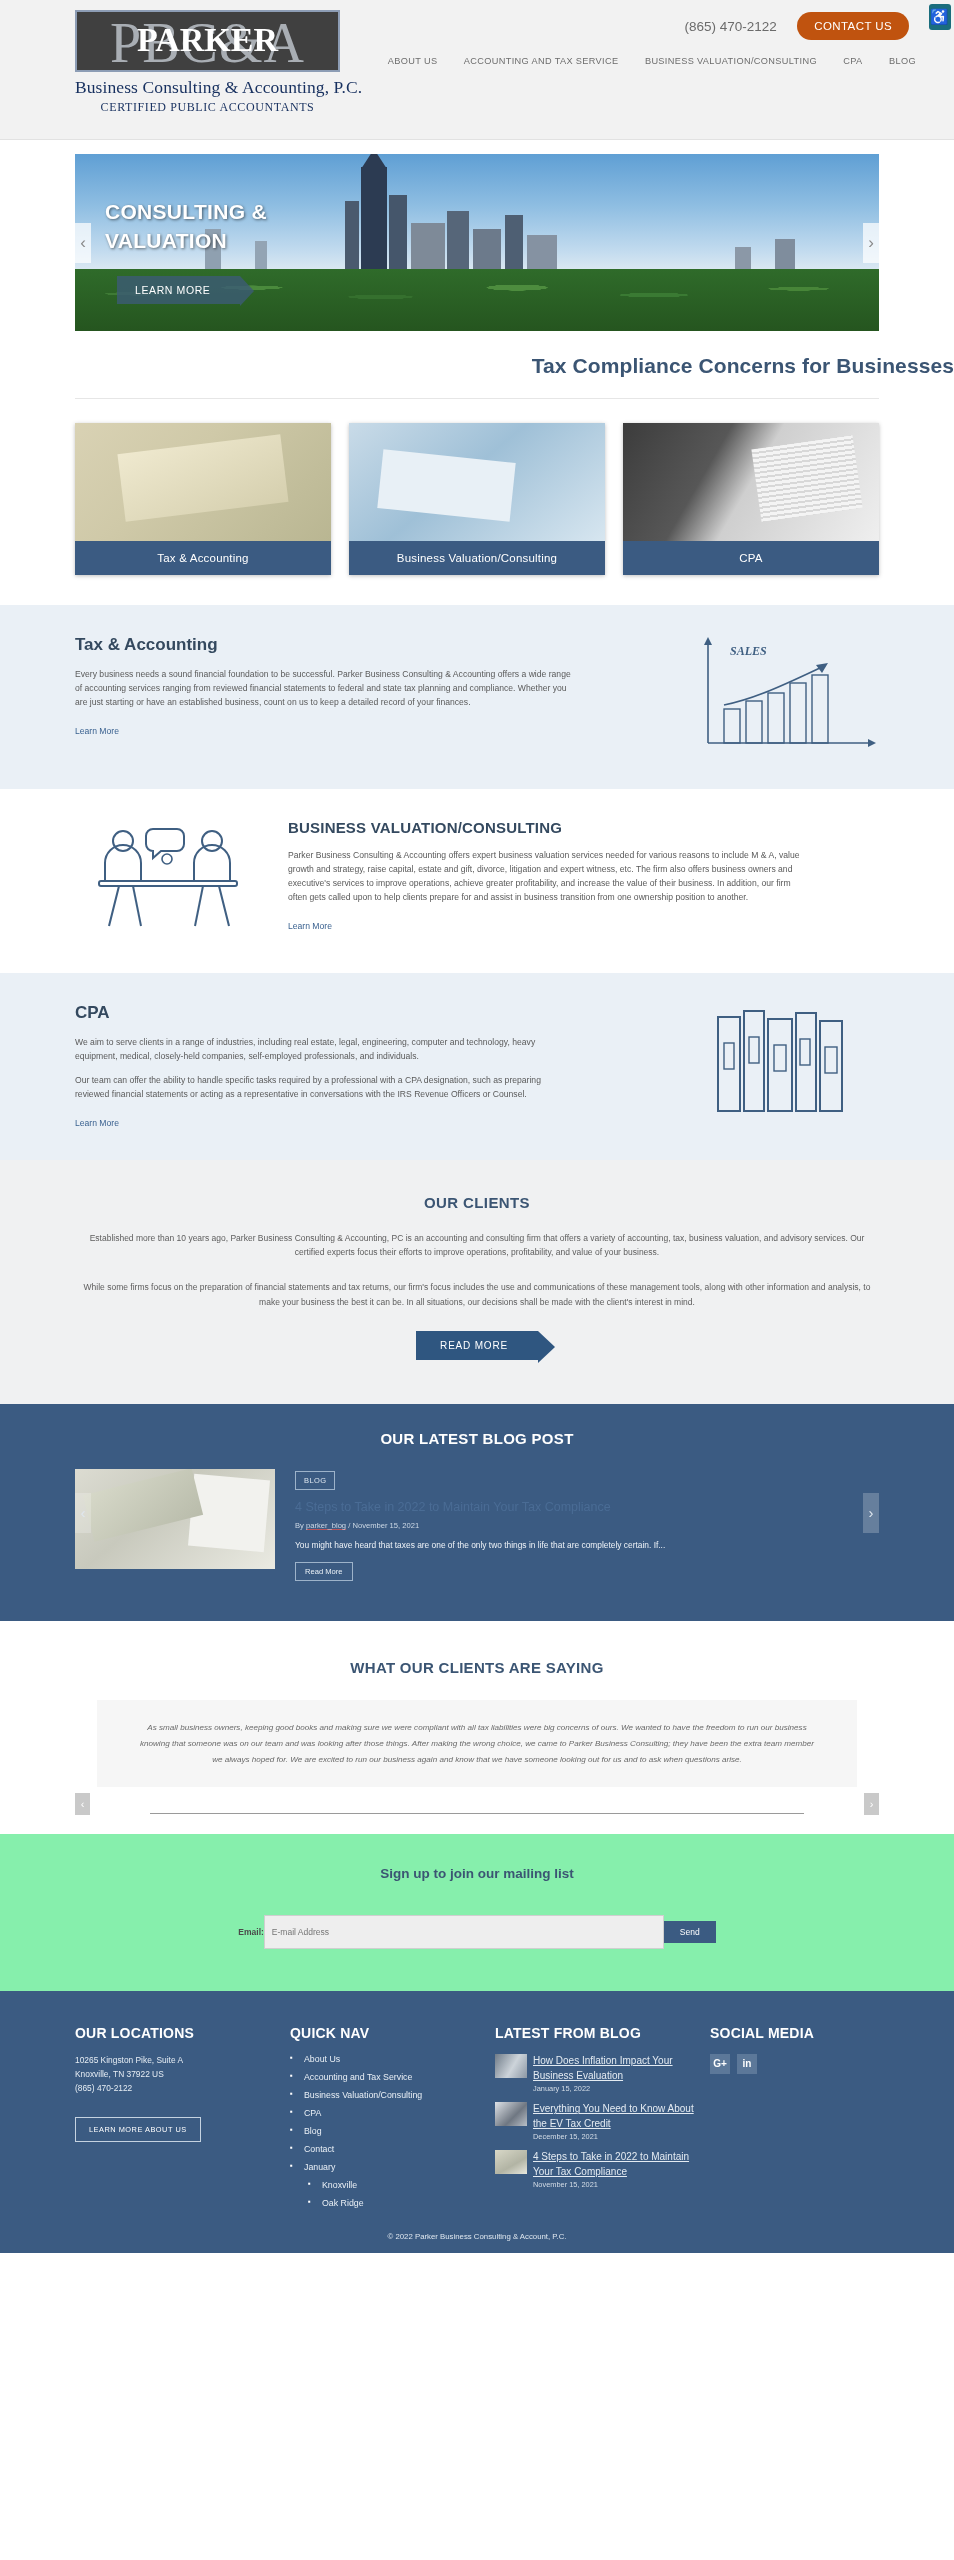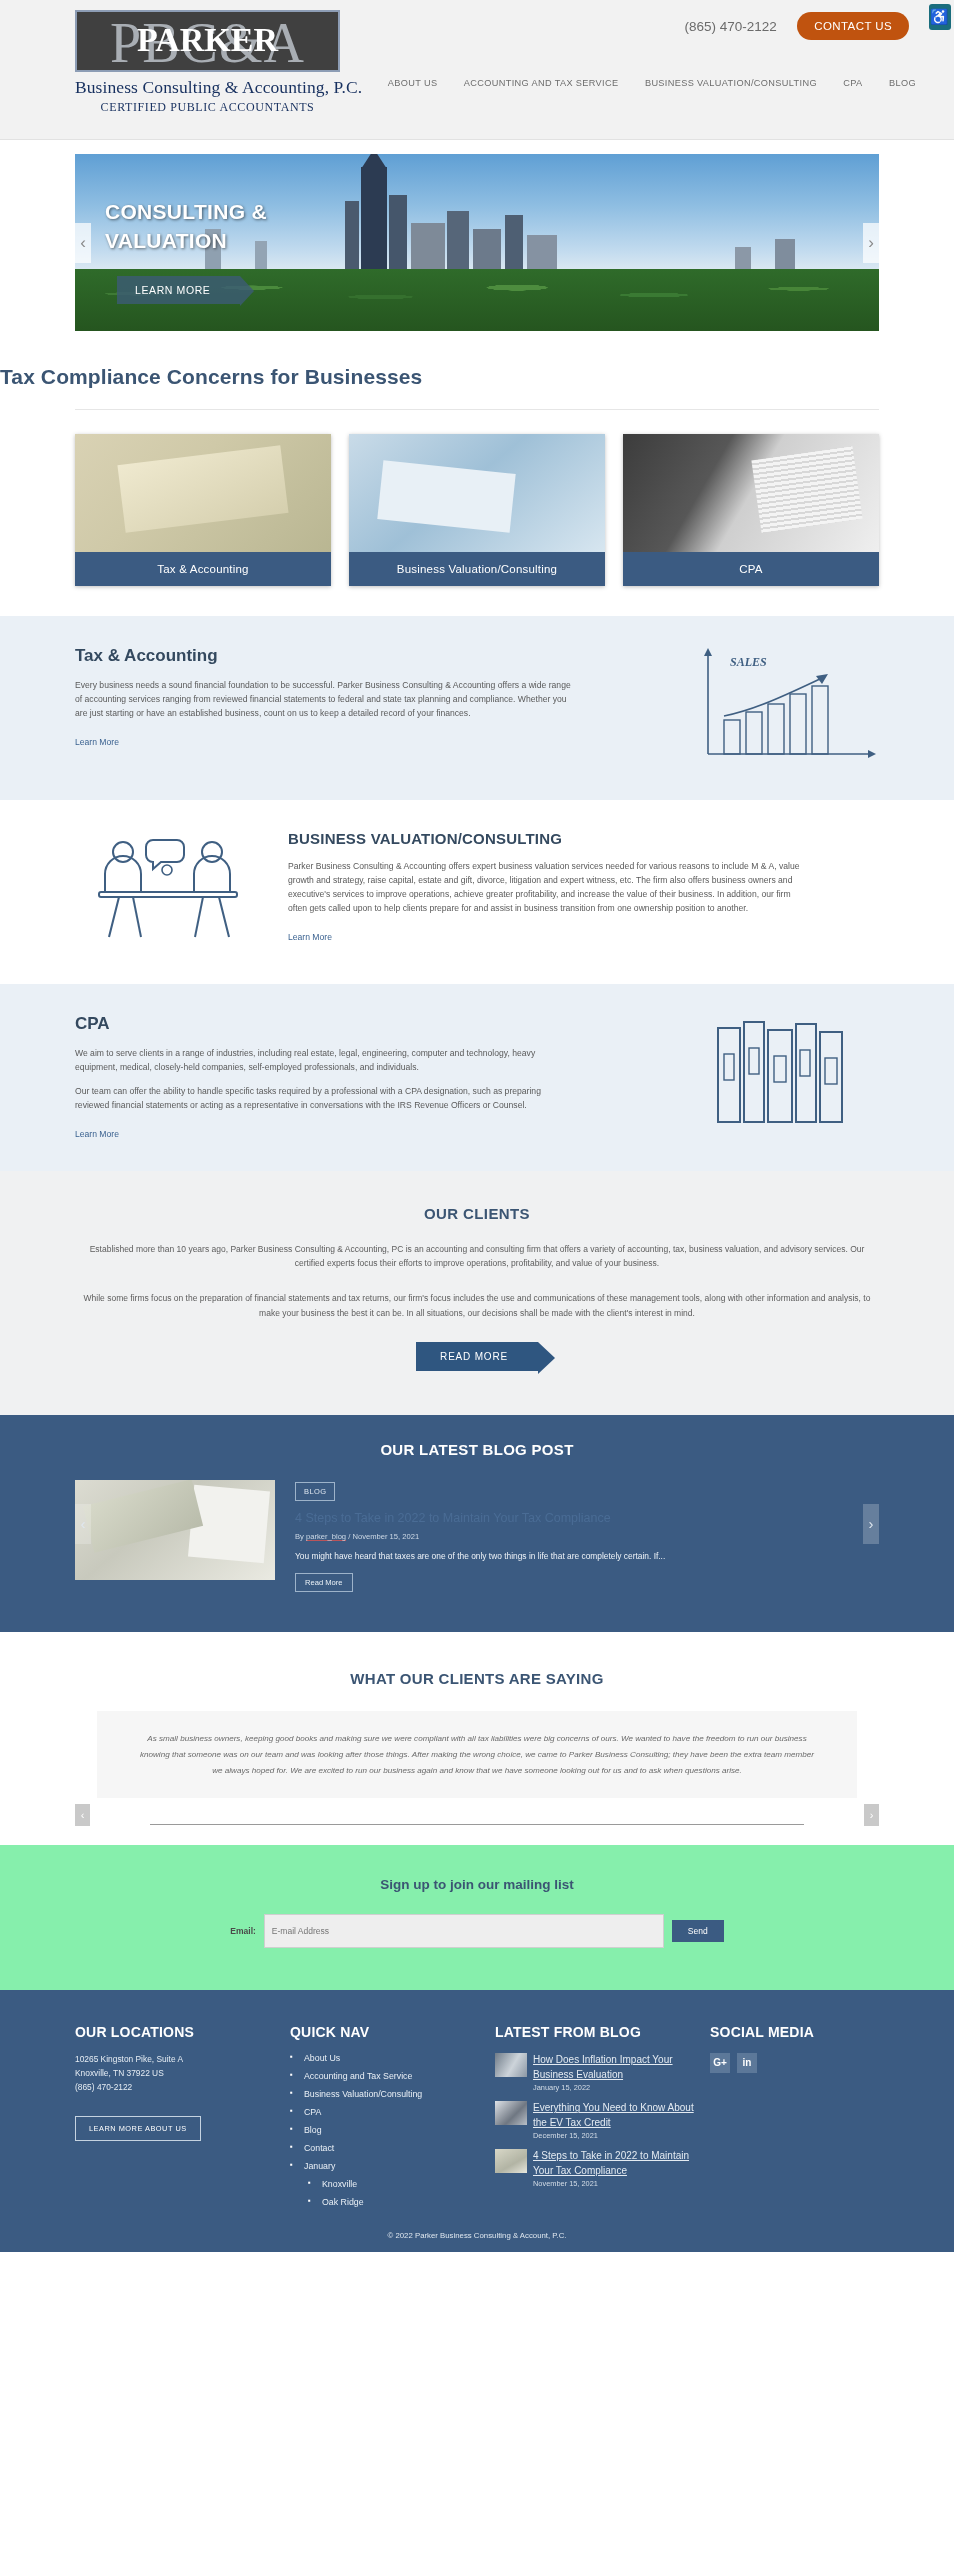--- a/index.html
+++ b/index.html
@@ -75,21 +75,21 @@
     display: inline-block;
     background: #c0530f;
     color: #fff;
     font-size: 11.5px;
     letter-spacing: .4px;
     padding: 8px 17px;
     border-radius: 16px;
     vertical-align: middle;
     cursor: pointer;
   }
-  .nav { position: absolute; right: 38px; top: 72px; }
+  .nav { position: absolute; right: 38px; top: 50px; }
   .nav a {
     display: inline-block;
     font-size: 9.2px;
     letter-spacing: .35px;
     color: #6d6d6d;
     margin-left: 22px;
     text-decoration: none;
     cursor: pointer;
   }
   .access-btn {
@@ -161,22 +161,22 @@
   .hero-arrow {
     position:absolute; top:50%; transform: translateY(-50%);
     width: 16px; height: 40px; background: rgba(255,255,255,.72);
     color:#8a8a8a; font-size:17px; text-align:center; line-height:40px; cursor:pointer;
   }
   .hero-arrow.left { left: 0; }
   .hero-arrow.right { right: 0; }
 
   
   .sect-title {
-    text-align:left; color:#3b5573; font-size:21px; font-weight:700;
-    padding: 34px 0 0 0; letter-spacing:.1px;
+    text-align:right; color:#3b5573; font-size:21px; font-weight:700;
+    padding: 23px 0 0 0; letter-spacing:.1px;
   }
   .divider { margin: 20px 75px 0 75px; border-top:1px solid #e6e6e6; }
   .cards { display:flex; gap: 18px; margin: 24px 75px 0 75px; }
   .card { width: 280px; box-shadow: 0 1px 4px rgba(0,0,0,.25); }
   .card-img { height: 118px; }
   .card-1 { background: linear-gradient(135deg,#d9d2b4 0%, #cfc9a8 40%, #b9b692 100%); position:relative; }
   .card-1:after{content:"";position:absolute;left:18%;top:18%;width:64%;height:58%;background:linear-gradient(160deg,#efe9cf,#d5cfae);transform:rotate(-7deg);}
   .card-2 { background: linear-gradient(140deg,#c9dbe8 0%, #9fc0d7 45%, #d7e6f0 100%); position:relative;}
   .card-2:after{content:"";position:absolute;left:12%;top:28%;width:52%;height:50%;background:#e8f0f6;transform:rotate(6deg);}
   .card-3 { background: linear-gradient(120deg,#3c3c3c 0%, #575757 34%, #cfcfcf 50%, #efefef 100%); position:relative;}
@@ -266,21 +266,21 @@
     width:15px; height:22px; background:#c9c9c9; color:#fff;
     font-size:11px; line-height:22px; text-align:center; cursor:pointer;
   }
   .tnav.l { left: 75px; }
   .tnav.r { right: 75px; }
   .testi-rule { margin: 26px 75px 0 75px; border-top:1px solid #9a9a9a; }
 
   
   .mail { background:#86efac; padding: 32px 75px 42px 75px; text-align:center; }
   .mail h3 { color:#3b5573; font-size:13.5px; font-weight:700; }
-  .mailrow { margin-top: 22px; display:flex; justify-content:center; align-items:center; gap:8px; }
+  .mailrow { margin-top: 34px; display:flex; justify-content:center; align-items:center; }
   .mailrow label { font-size:8.5px; color:#4a4a4a; font-weight:700; }
   .mailrow input {
     width: 400px; height: 34px; border:1px solid #cfcfcf; background:#eeeeee;
     font-size:8.5px; padding: 0 7px; color:#8a8a8a; font-family:"Liberation Sans", sans-serif;
   }
   .mailrow .send {
     background:#3b5b82; color:#fff; font-size:8.5px; padding: 5px 16px; cursor:pointer;
     border:none; height:22px;
   }
 

